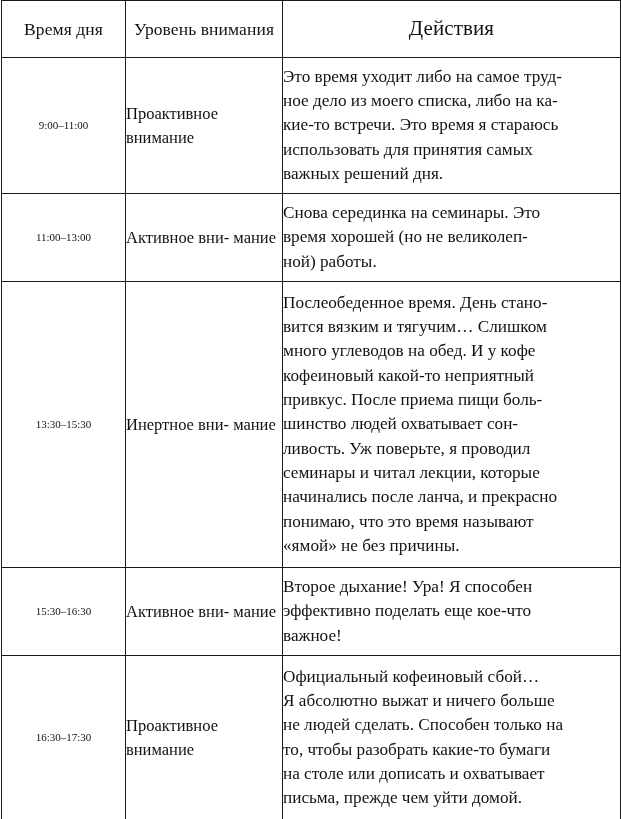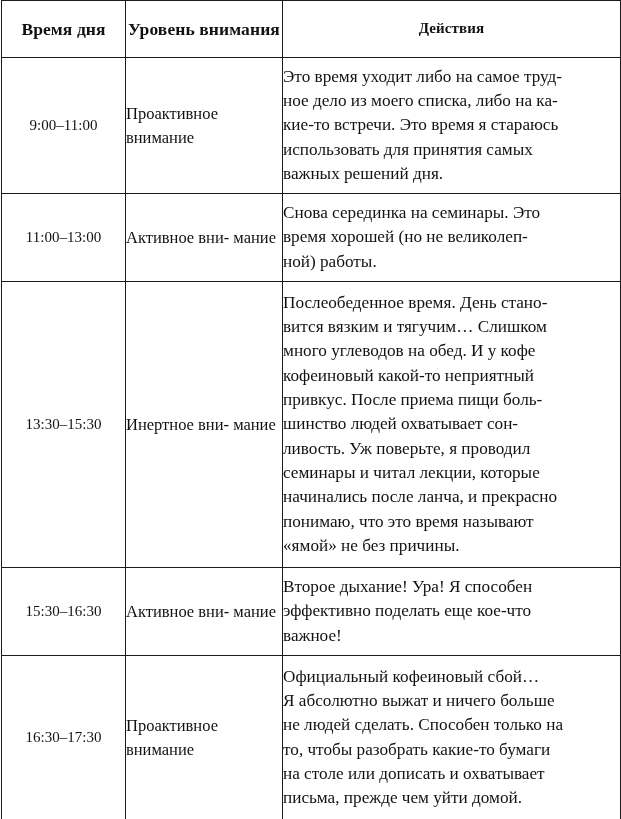--- a/index.html
+++ b/index.html
@@ -39,37 +39,37 @@
   table.schedule th,
   table.schedule td {
     border: 1.6px solid #1a1a1a;
     vertical-align: middle;
     box-sizing: border-box;
     padding: 0;
   }
 
   
   thead th {
-    font-weight: bold;
+    font-weight: normal;
     text-align: center;
     font-size: 17.5px;
     line-height: 1.30;
     letter-spacing: 0.1px;
     padding: 9px 6px 10px 6px;
     height: 57px;
     margin-top: 24px;
   }
   thead th.th-time    { font-size: 17.5px; }
   thead th.th-level   { font-size: 17.5px; }
-  thead th.th-actions { font-size: 15px; }
+  thead th.th-actions { font-size: 21px; }
 
   
   td.cell-time {
     text-align: center;
-    font-size: 15px;
+    font-size: 11px;
     line-height: 1.3;
     padding: 4px 3px;
     white-space: nowrap;
   }
   td.cell-level {
     text-align: left;
     font-size: 16.5px;
     line-height: 1.42;
     padding: 4px 10px 4px 18px;
   }

